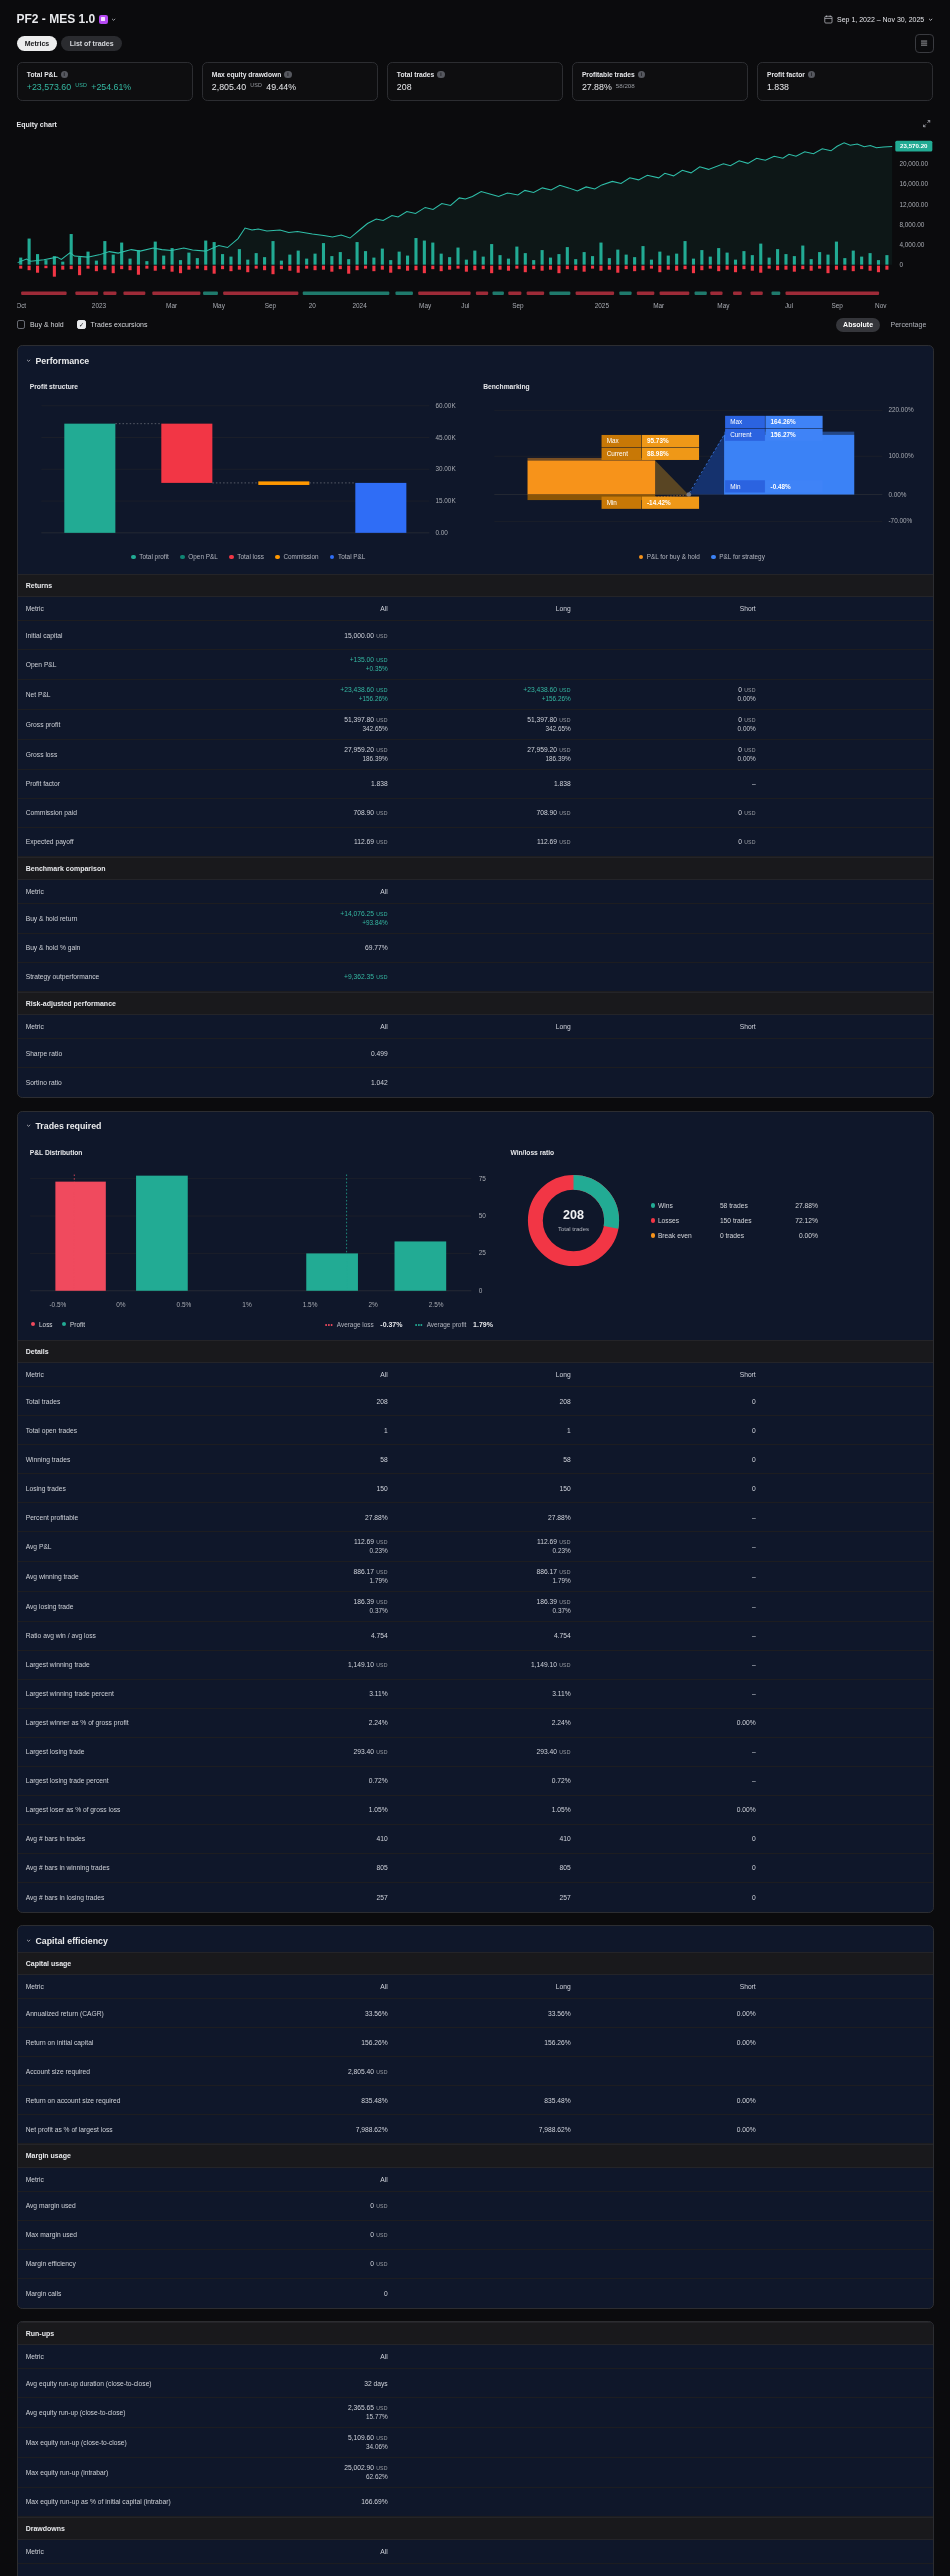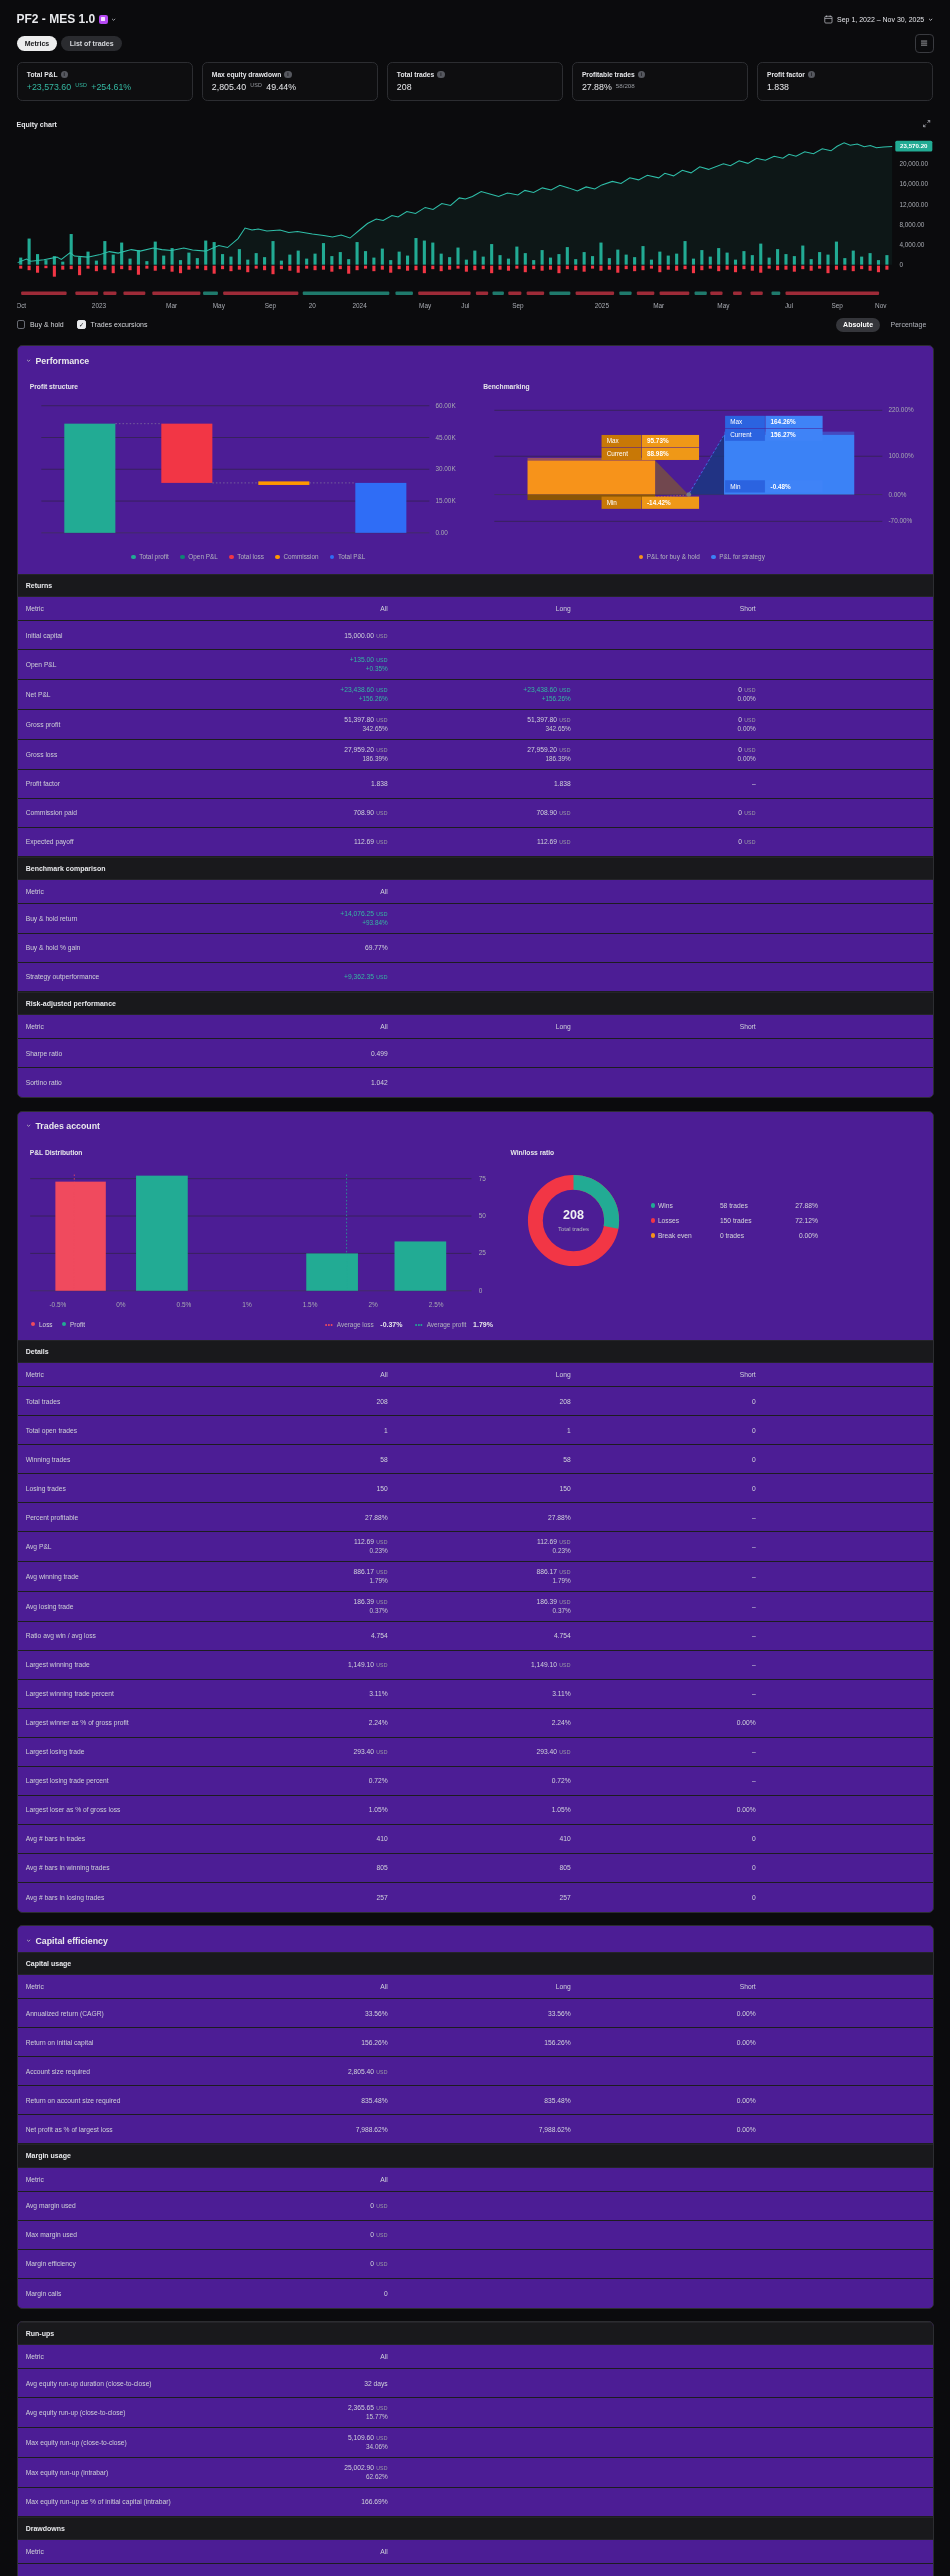--- a/index.html
+++ b/index.html
@@ -32,21 +32,21 @@
   .icon-btn{background:none;border:none;cursor:pointer;padding:2.1px}
   #equity-chart{margin:0 16.5px}
   .equity-controls{margin:3.1px 16.5px 13.4px;display:flex;justify-content:space-between;align-items:center}
   .checks{display:flex;gap:13.4px;align-items:center}
   .check{display:flex;gap:4.6px;align-items:center;font-size:7px;color:#d5d7db;cursor:pointer}
   .box{width:8.8px;height:8.8px;border-radius:2.1px;border:0.8px solid #6b6e76;display:inline-flex;align-items:center;justify-content:center}
   .box.on{background:#e9eaec;border-color:#e9eaec;color:#121316;font-size:6.2px;font-weight:700}
   .mode-toggle{display:flex;gap:3.1px;align-items:center}
   .mode{border:none;border-radius:8.2px;padding:3.6px 7.2px;font-size:7px;background:transparent;color:#b0b3ba;cursor:pointer;font-family:inherit}
   .mode.active{background:#35363b;color:#fff;font-weight:700}
-  .panel{margin:0 16.5px 12.4px;border:0.5px solid #2c2d31;border-radius:5.2px;overflow:hidden;background:#4c1d95}
+  .panel{margin:0 16.5px 12.4px;border:0.5px solid #2c2d31;border-radius:5.2px;overflow:hidden;background:#0f172a}
   .panel-header{display:flex;align-items:center;gap:4.6px;padding:9.3px 8.2px 6.2px;font-size:8.8px;font-weight:700;color:#e9eaec;cursor:pointer}
   .charts-row{display:flex;padding:4.1px 4.1px 2.1px}
   .chart-col{width:50%;padding:4.1px}
   .chart-col.w56{width:53%}
   .chart-col.w44{width:47%}
   .chart-title{font-size:6.7px;font-weight:700;color:#e6e7ea;margin:3.1px 0 5.2px 4.1px}
   .legend-row{display:flex;justify-content:center;gap:11.3px;padding:3.1px 0 7.2px;font-size:6.4px;color:#b2b5be}
   .legend-item{display:flex;align-items:center;gap:3.6px}
   .dot{width:4.6px;height:4.6px;border-radius:50%}
   .hist-legend{display:flex;justify-content:space-between;padding:2.1px 5.2px 6.2px;font-size:6.4px;color:#b2b5be}
@@ -734,21 +734,21 @@
           <div class="cell"></div>
         </div>
       </div>
   </section>
 
   <section class="panel">
     <div class="panel-header">
       <svg class="chev" viewBox="0 0 10 10">
           <polyline points="2,3.5 5,6.5 8,3.5"></polyline>
         </svg>
-      <span>Trades account</span>
+      <span>Trades required</span>
     </div>
     <div class="charts-row">
       <div class="chart-col w56">
         <div class="chart-title">P&amp;L Distribution</div>
         <div id="histogram"><svg viewBox="0 0 910 300" width="100%">
               <line x1="8" y1="250" x2="858" y2="250" stroke="#3a3a3e"></line>
               <text x="872" y="254" font-size="12.5" fill="#a8abb2">0</text>
               <line x1="8" y1="178" x2="858" y2="178" stroke="#26262a"></line>
               <text x="872" y="182" font-size="12.5" fill="#a8abb2">25</text>
               <line x1="8" y1="106" x2="858" y2="106" stroke="#26262a"></line>

